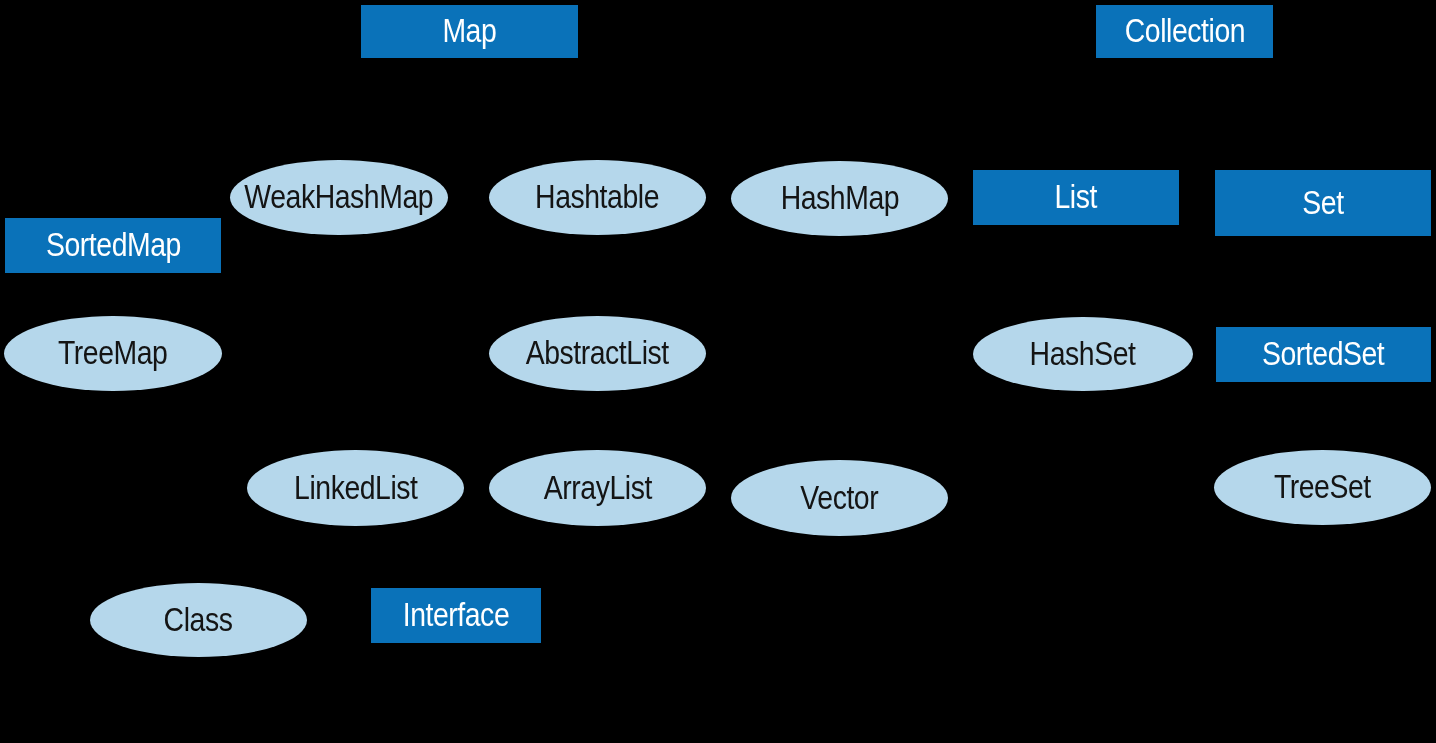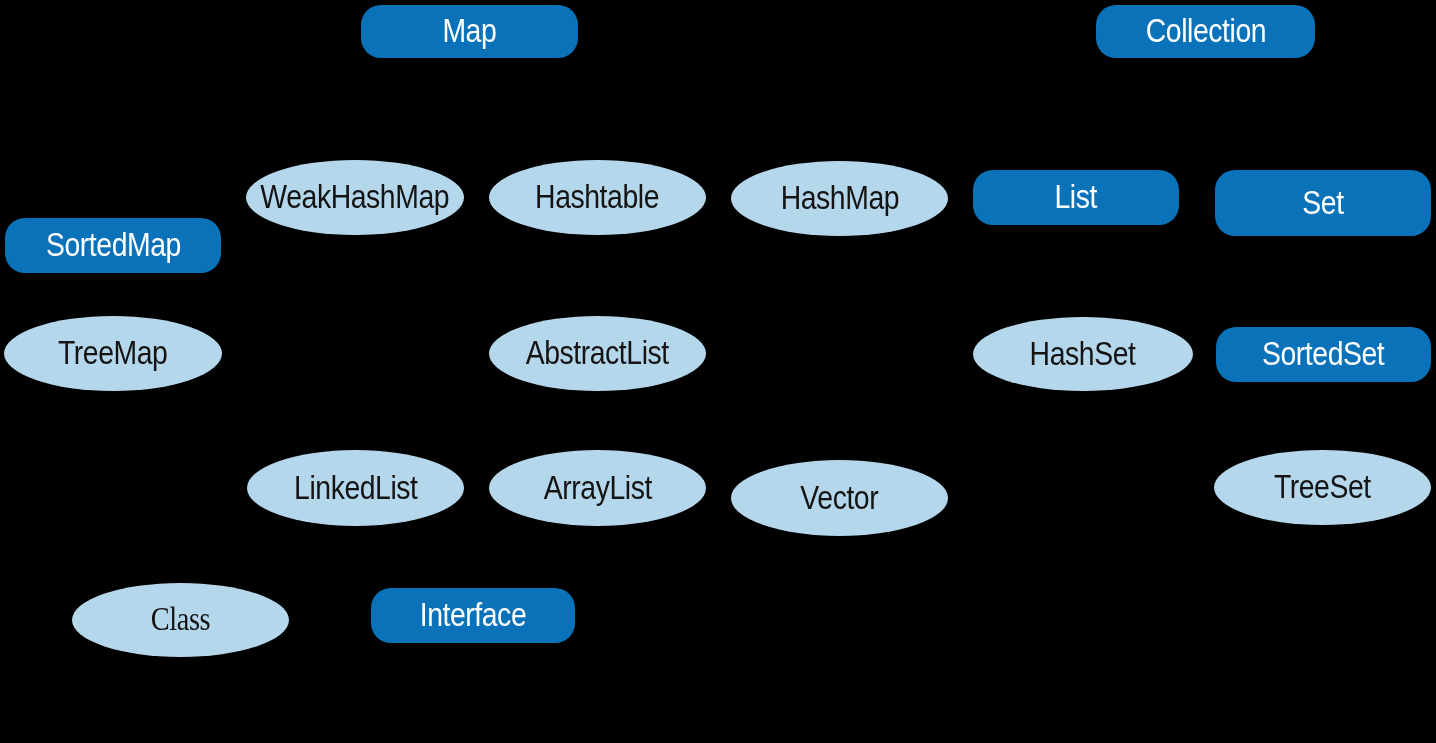--- a/index.html
+++ b/index.html
@@ -15,21 +15,20 @@
     overflow: hidden;
     font-family: "Liberation Sans", sans-serif;
   }
   .node {
     position: absolute;
     display: flex;
     align-items: center;
     justify-content: center;
     box-sizing: border-box;
     text-align: center;
-    border-radius: 20px;
   }
   .node .lbl {
     display: inline-block;
     transform: scaleX(0.86);
     letter-spacing: -0.5px;
     white-space: nowrap;
     font-size: 33px;
     line-height: 1;
     padding-bottom: 2px;
   }
@@ -38,37 +37,37 @@
     color: var(--iface-text, #fff);
   }
   .cls {
     background: var(--class-fill, #B5D7EB);
     color: var(--class-text, #141414);
     border-radius: 50%;
   }
 
   
   .n-map         { left: 361px;  top: 5px;   width: 217px; height: 53px; }
-  .n-collection  { left: 1096px; top: 5px;   width: 219px; height: 53px; }
+  .n-collection  { left: 1096px; top: 5px;   width: 177px; height: 53px; }
   .n-sortedmap   { left: 5px;    top: 170px; width: 216px; height: 55px; margin-top: 48px; }
-  .n-weakhashmap { left: 246px;  top: 160px; width: 218px; height: 75px; }
+  .n-weakhashmap { left: 230px;  top: 160px; width: 218px; height: 75px; }
   .n-hashtable   { left: 489px;  top: 160px; width: 217px; height: 75px; }
   .n-hashmap     { left: 731px;  top: 161px; width: 217px; height: 75px; }
   .n-list        { left: 973px;  top: 170px; width: 206px; height: 55px; }
   .n-set         { left: 1215px; top: 170px; width: 216px; height: 66px; }
   .n-treemap     { left: 4px;    top: 316px; width: 218px; height: 75px; }
   .n-abstractlist{ left: 489px;  top: 316px; width: 217px; height: 75px; }
   .n-hashset     { left: 973px;  top: 317px; width: 220px; height: 74px; }
   .n-sortedset   { left: 1216px; top: 327px; width: 215px; height: 55px; }
   .n-linkedlist  { left: 247px;  top: 450px; width: 217px; height: 76px; }
   .n-arraylist   { left: 489px;  top: 450px; width: 217px; height: 76px; }
   .n-vector      { left: 731px;  top: 460px; width: 217px; height: 76px; }
   .n-treeset     { left: 1214px; top: 450px; width: 217px; height: 75px; }
-  .n-legend-class     { left: 72px;  top: 583px; width: 217px; height: 74px; font-family: Liberation Serif, serif; }
-  .n-legend-interface { left: 371px; top: 588px; width: 204px; height: 55px; align-items: center; }
+  .n-legend-class     { left: 90px;  top: 583px; width: 217px; height: 74px; }
+  .n-legend-interface { left: 371px; top: 588px; width: 170px; height: 55px; align-items: center; }
 </style>
 </head>
 <body>
 
 <div id="stage" style="--bg: #000000; --iface-fill: #0A72B9; --iface-text: #FFFFFF; --class-fill: #B5D7EB; --class-text: #141414;">
 
   <div class="node iface n-map">
     <span class="lbl">Map</span>
   </div>
   <div class="node iface n-collection">

